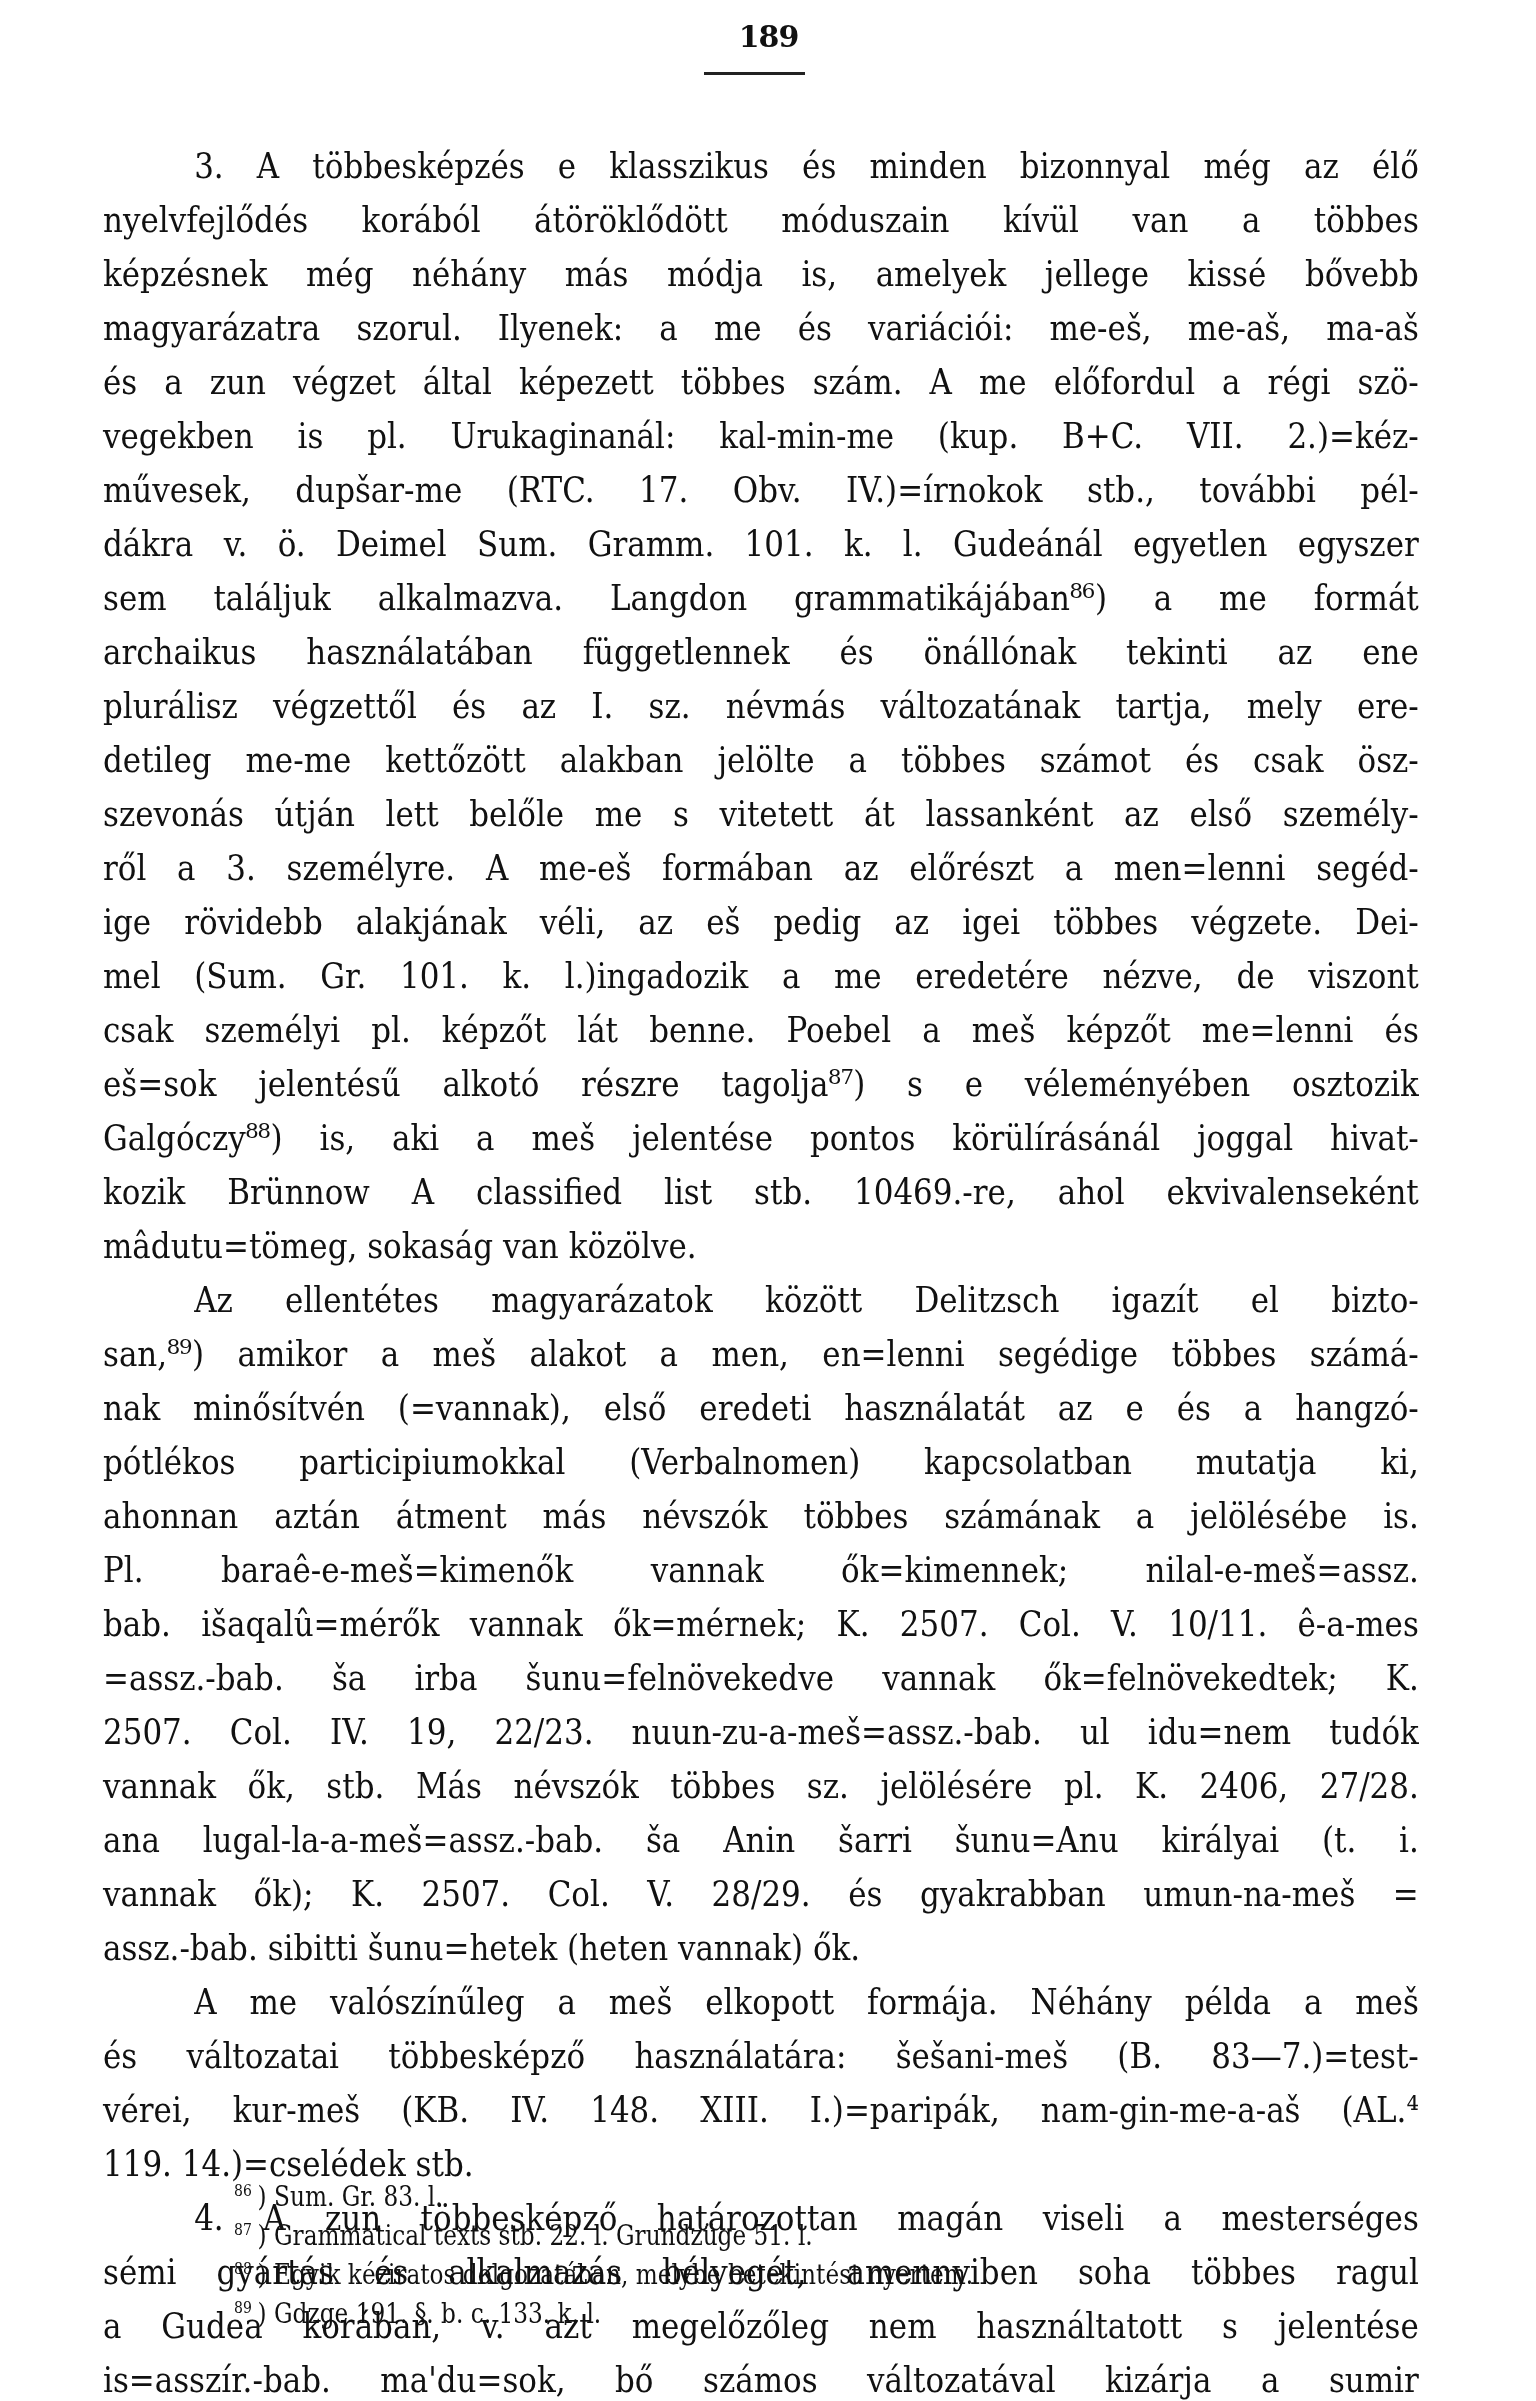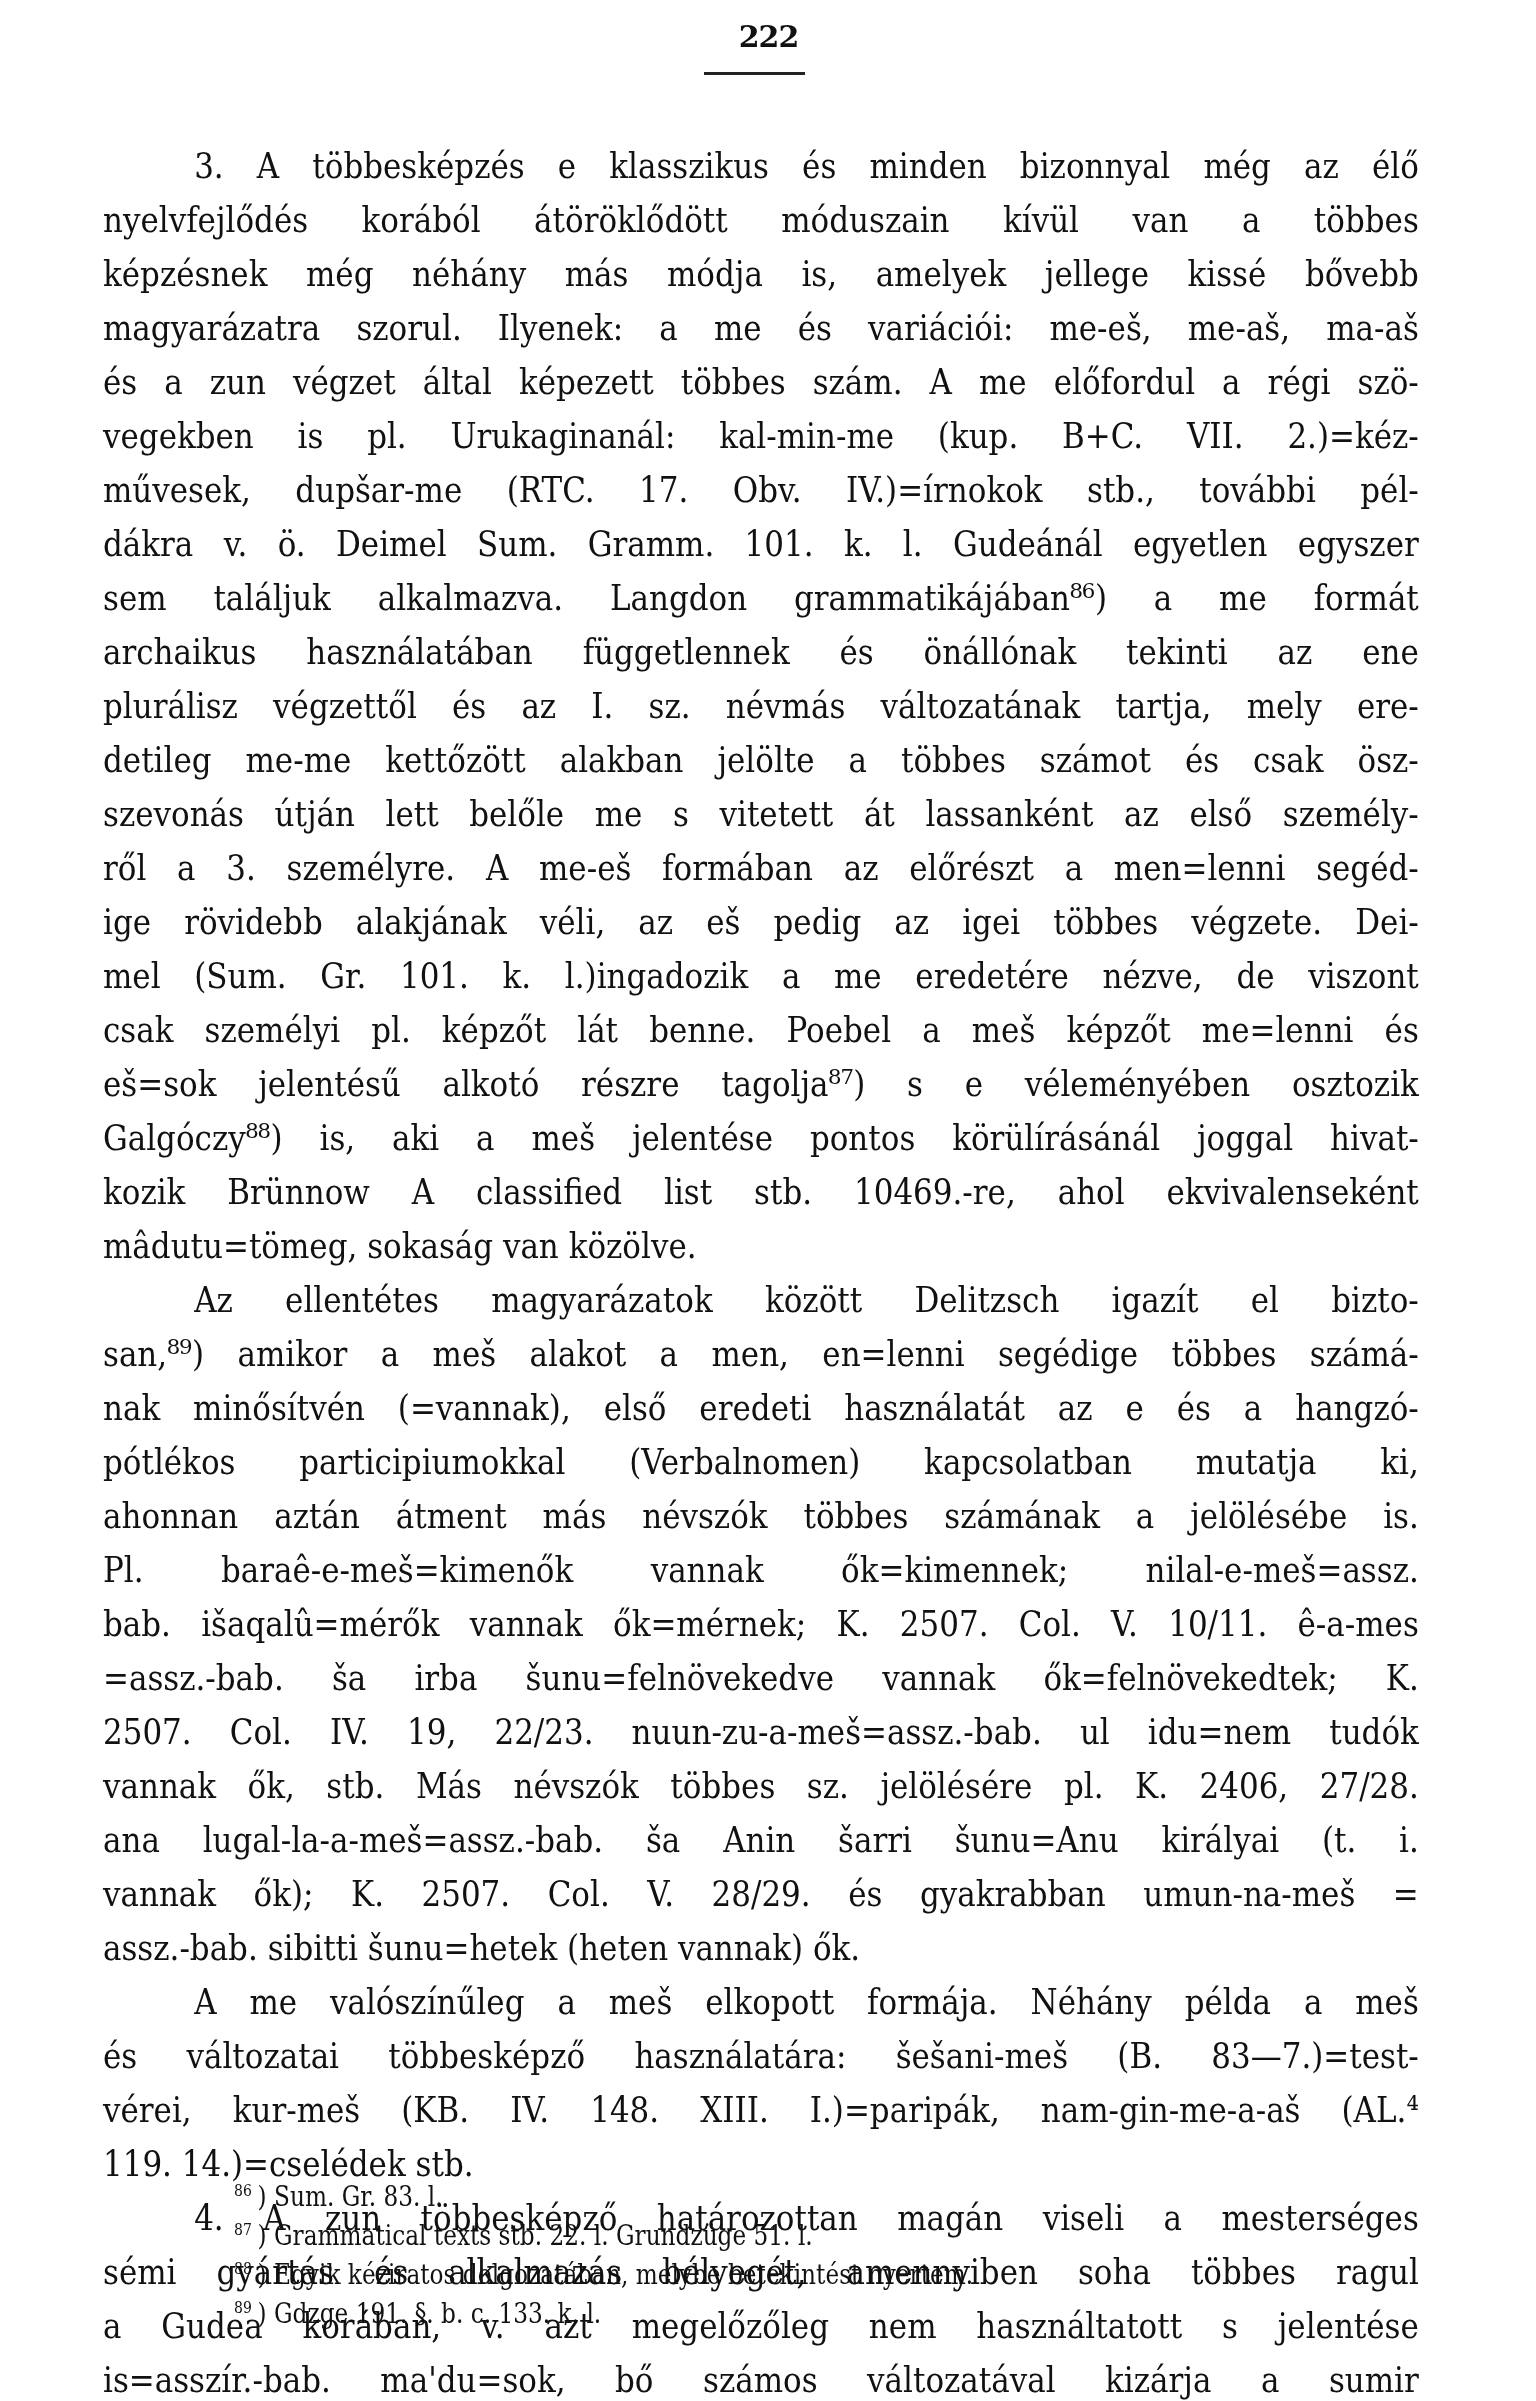--- a/index.html
+++ b/index.html
@@ -14,21 +14,21 @@
   .line.last { text-align-last: left; }
   .line.indent { padding-left: 106px; box-sizing: border-box; }
   .fn { position: absolute; left: 234px; top: 2171px; }
   .fn-line { height: 39px; line-height: 39px; font-size: 27px; white-space: nowrap;
              transform: scaleX(0.86); transform-origin: left center; }
   .fn-num { font-size: 16.3px; vertical-align: super; margin-right: 6.7px; }
 </style>
 </head>
 <body>
 
-<div class="page-num">222</div>
+<div class="page-num">189</div>
 <div class="page-rule"></div>
 
 <div class="body">
   <div class="line indent">3. A többesképzés e klasszikus és minden bizonnyal még az élő</div>
   <div class="line">nyelvfejlődés korából átöröklődött móduszain kívül van a többes</div>
   <div class="line">képzésnek még néhány más módja is, amelyek jellege kissé bővebb</div>
   <div class="line">magyarázatra szorul. Ilyenek: a me és variációi: me-eš, me-aš, ma-aš</div>
   <div class="line">és a zun végzet által képezett többes szám. A me előfordul a régi szö-</div>
   <div class="line">vegekben is pl. Urukaginanál: kal-min-me (kup. B+C. VII. 2.)=kéz-</div>
   <div class="line">művesek, dupšar-me (RTC. 17. Obv. IV.)=írnokok stb., további pél-</div>

